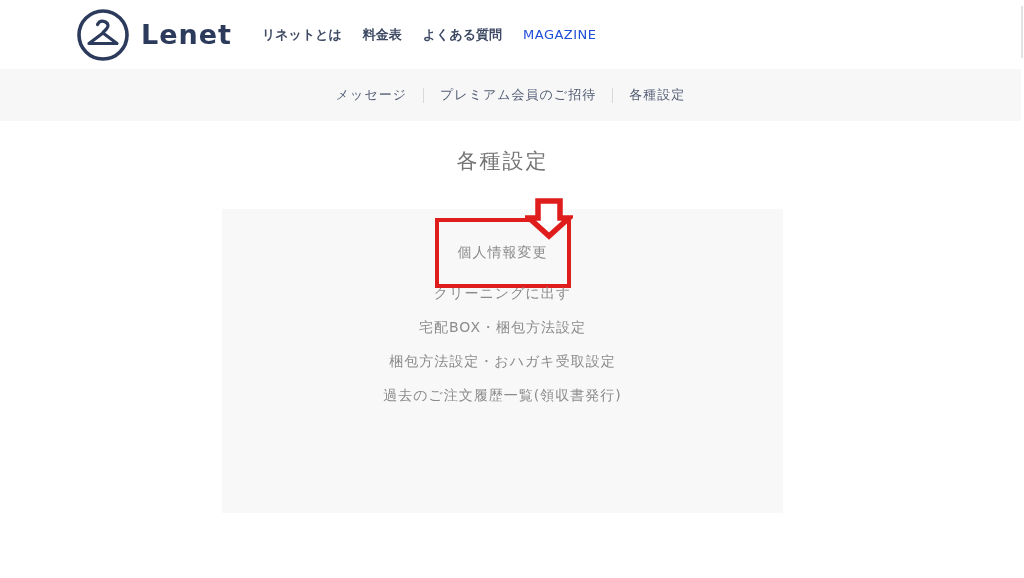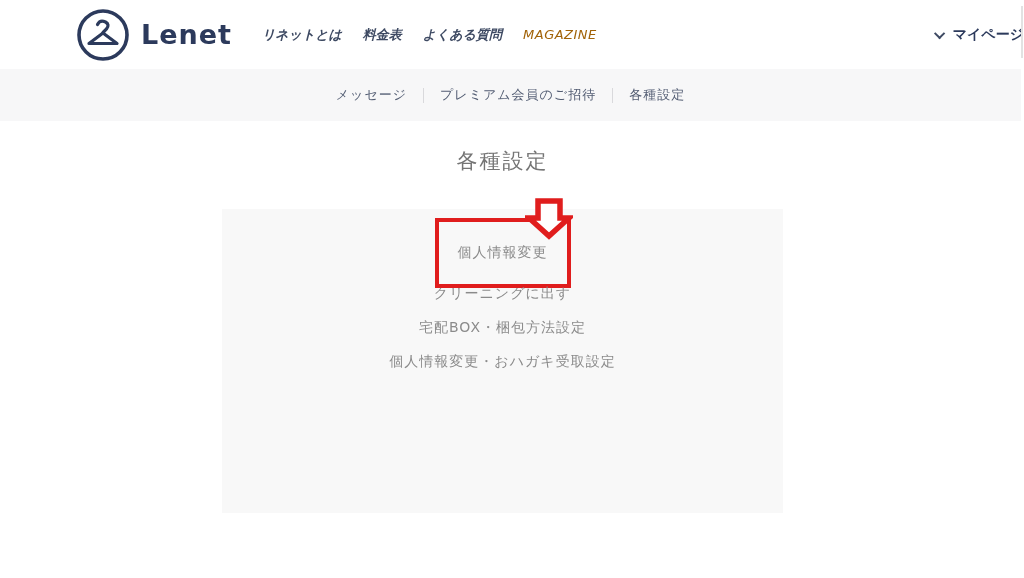--- a/index.html
+++ b/index.html
@@ -13,26 +13,26 @@
   .header {
     display:flex; align-items:center; height:69px; background:#ffffff;
     padding-left:76px;
   }
   .brand { display:flex; align-items:center; gap:11px; cursor:pointer; }
   .brand svg { display:block; }
   .brand-text {
     font-size:27px; font-weight:700; color:#2c3a5c; letter-spacing:1px;
     line-height:1;
   }
-  .main-nav { display:flex; align-items:center; gap:21px; margin-left:30px;font-style:italic; }
+  .main-nav { display:flex; align-items:center; gap:21px; margin-left:30px; }
   .main-nav a {
     text-decoration:none; font-size:13px; font-weight:700; color:#3e4a63;
     cursor:pointer; white-space:nowrap;
   }
-  .main-nav a.magazine { color:#a16207; font-weight:400; letter-spacing:0.5px; }
+  .main-nav a.magazine { color:#1d4ed8; font-weight:400; letter-spacing:0.5px; }
   .mypage {
     display:flex; align-items:center; gap:8px; margin-left:auto; cursor:pointer;
   }
   .chev {
     width:8px; height:8px; border-left:2px solid #3e4a63; border-bottom:2px solid #3e4a63;
     transform:rotate(-45deg) translateY(-2px);
   }
   .mypage-label { font-size:14px; font-weight:700; color:#2c3a5c; }
   .cta {
     margin-left:17px; margin-right:121px; width:186px; height:35px;
@@ -98,24 +98,20 @@
       <span class="brand-text">Lenet</span>
     </div>
 
     <nav class="main-nav">
       <a>リネットとは</a>
       <a>料金表</a>
       <a>よくある質問</a>
       <a class="magazine">MAGAZINE</a>
     </nav>
 
-    <div class="mypage">
-      <span class="chev"></span>
-      <span class="mypage-label">マイページ</span>
-    </div>
 
   </header>
 
   <div class="subnav">
     <a>メッセージ</a>
     <span class="divider"></span>
     <a>プレミアム会員のご招待</a>
     <span class="divider"></span>
     <a>各種設定</a>
   </div>
@@ -131,21 +127,22 @@
       </span>
 
       <ul class="menu">
         <li class="first">
           <span class="red-box">
             <span>個人情報変更</span>
           </span>
         </li>
         <li>クリーニングに出す</li>
         <li>宅配BOX・梱包方法設定</li>
-        <li>個人情報変更・おハガキ受取設定</li>
+        <li>梱包方法設定・おハガキ受取設定</li>
+        <li>過去のご注文履歴一覧(領収書発行)</li>
       </ul>
     </section>
   </main>
 
   <div class="scroll-track">
     <div class="scroll-thumb"></div>
   </div>
 
 </div>
 

